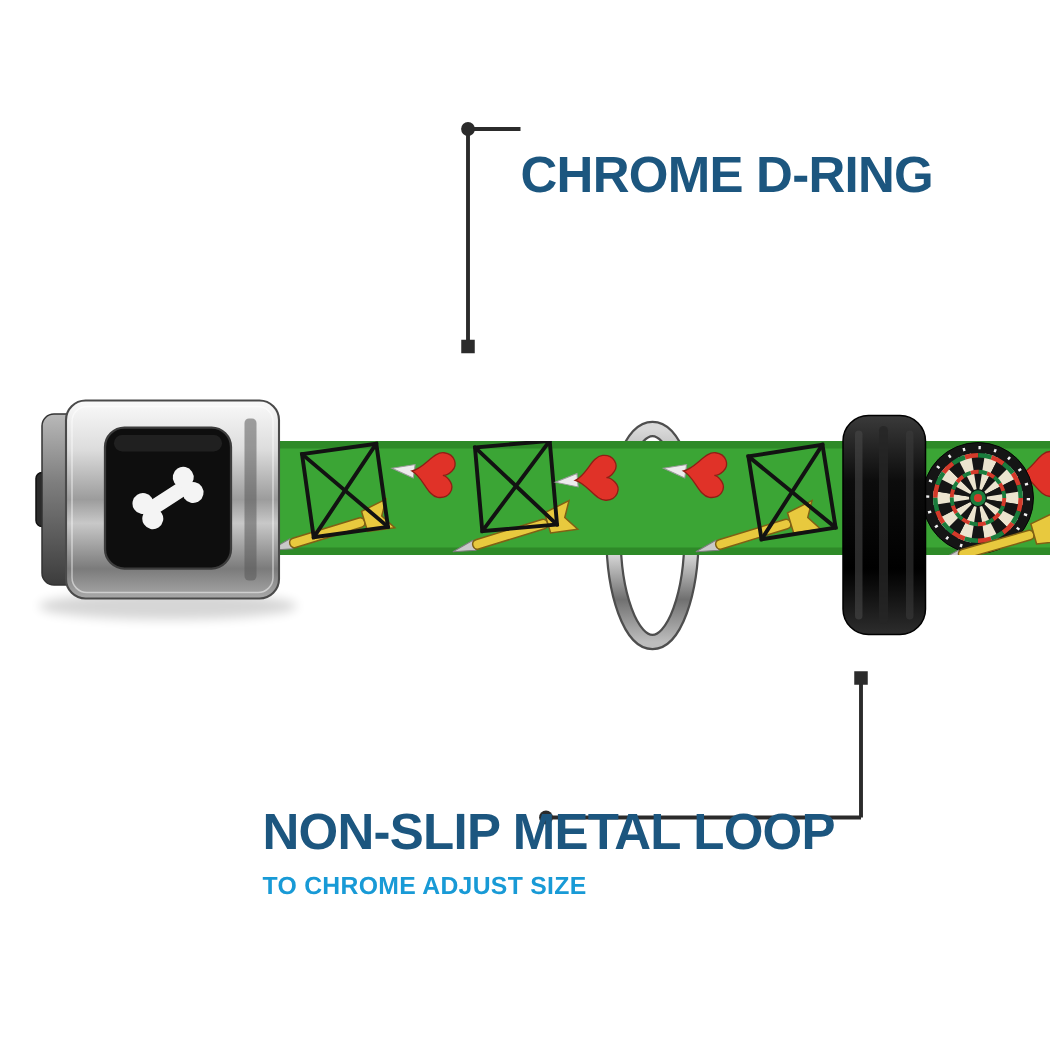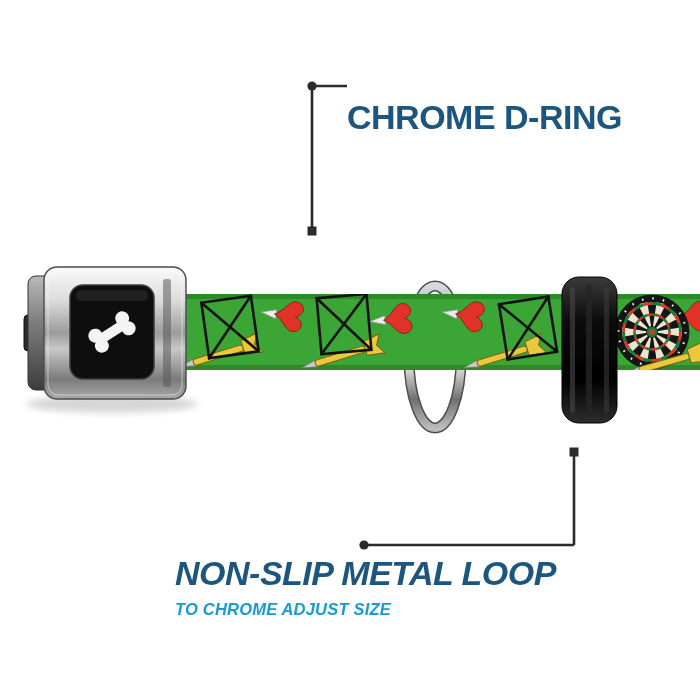--- a/index.html
+++ b/index.html
@@ -3,21 +3,21 @@
 <meta charset="utf-8">
 <style>
   html,body{margin:0;padding:0;background:#fff;}
   .stage{position:relative;width:700px;height:700px;background:#ffffff;overflow:hidden;
          font-family:"Liberation Sans",sans-serif;}
   .scene{position:absolute;left:0;top:0;width:700px;height:700px;display:block;}
 
   
   .callout{position:absolute;}
   .callout-top{left:347px;top:60px;margin-top:40px;}
-  .callout-bottom{left:175px;top:556px;font-style:italic;}
+  .callout-bottom{left:175px;top:538px;}
   .callout-title{margin:0;font-size:34px;line-height:1.05;font-weight:800;
                  letter-spacing:-0.5px;color:var(--title-navy,#1c567f);white-space:nowrap;}
   .callout-sub{margin-top:8px;font-size:16.5px;font-weight:700;letter-spacing:0.2px;
                color:var(--subtitle-blue,#189ad6);white-space:nowrap;}
 
   
   .webbing{fill:var(--webbing-green,#3ba535);}
   .webbing-edge{fill:var(--webbing-edge,#2e8a28);}
   .cab{stroke:#121212;stroke-width:2.6;fill:none;stroke-linecap:round;}
   .ydart-barrel{fill:var(--dart-yellow,#e8c93e);stroke:#806014;stroke-width:1;}

